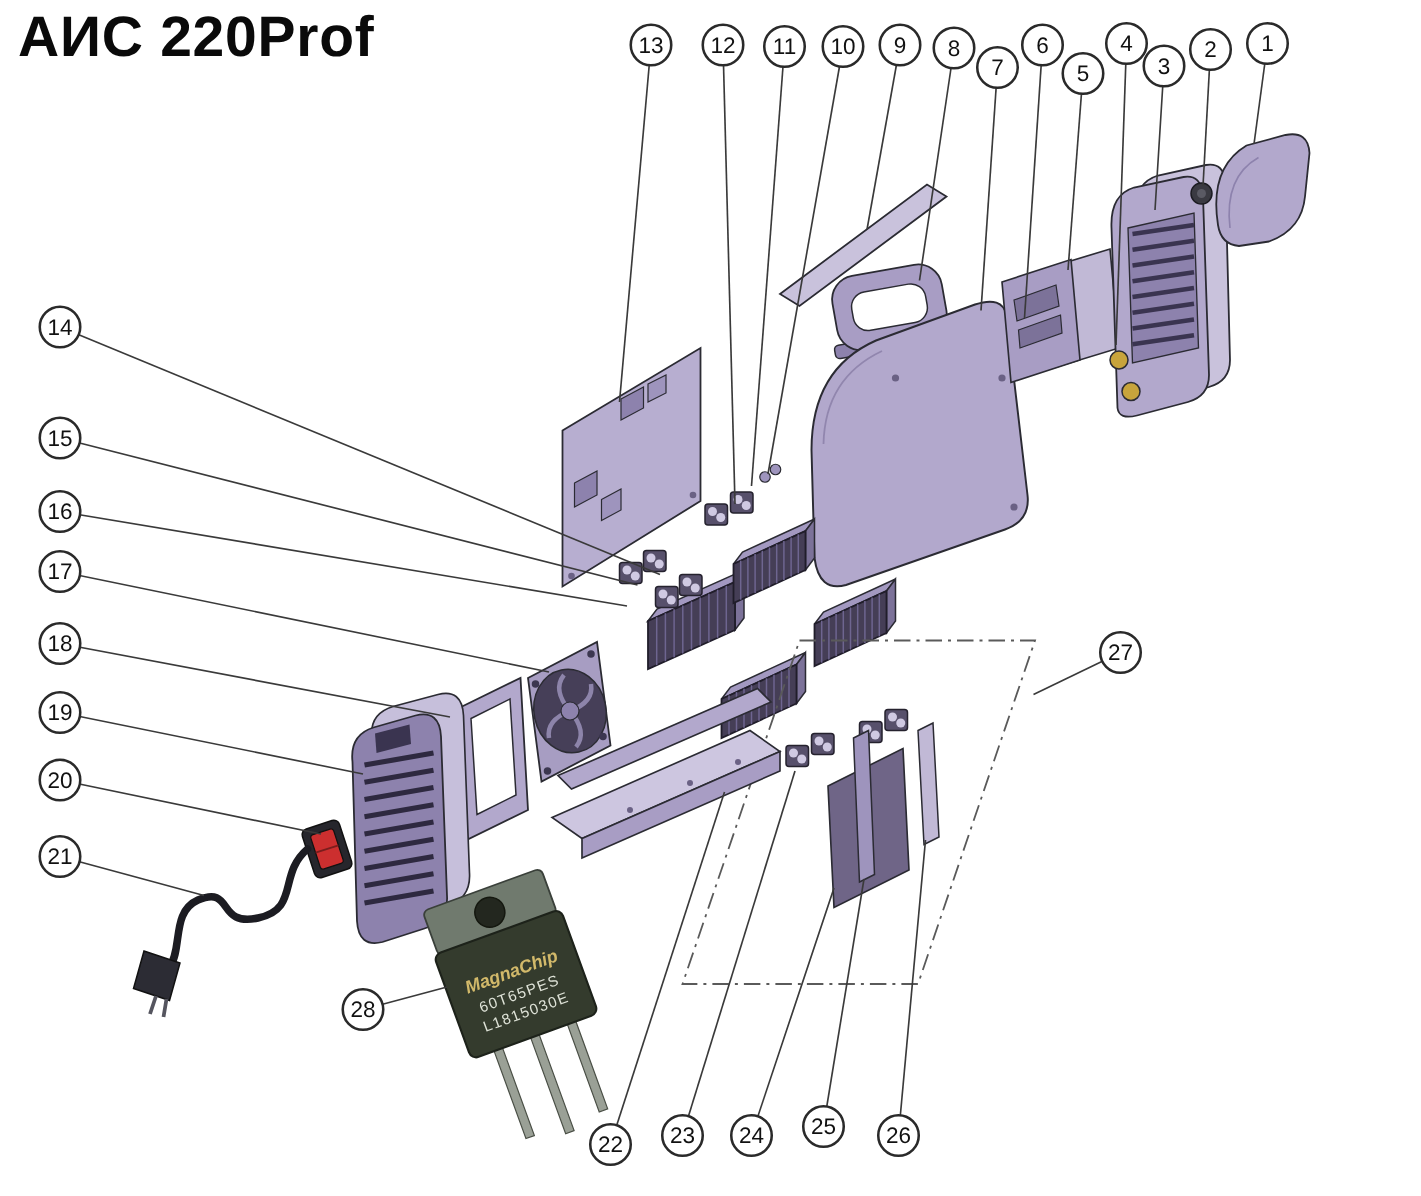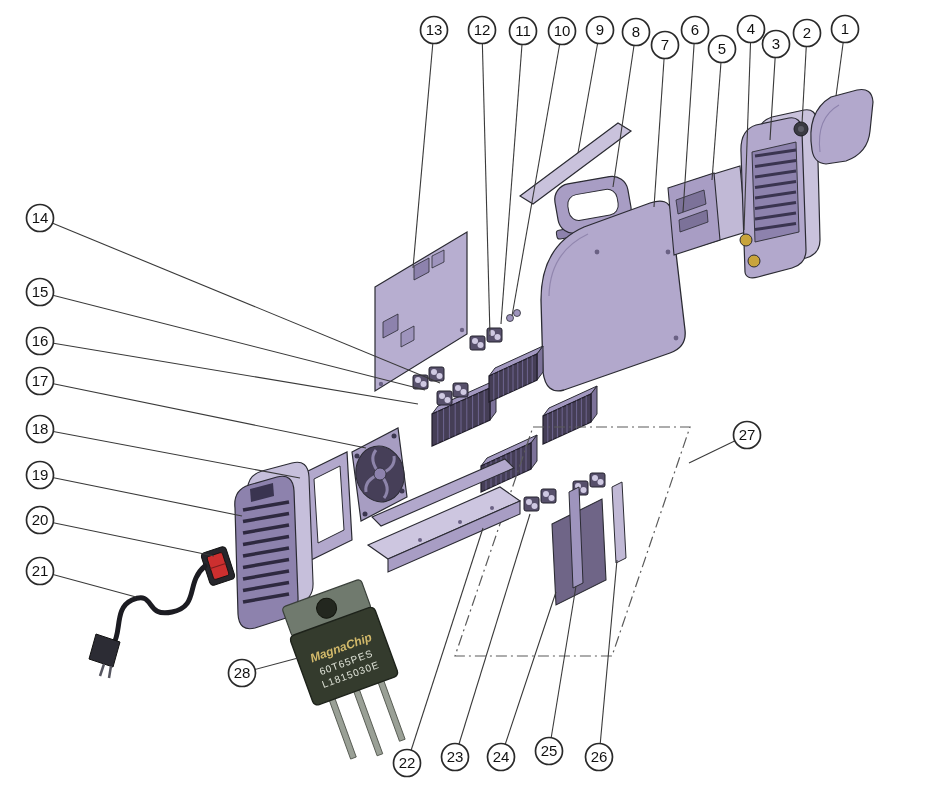--- a/index.html
+++ b/index.html
@@ -9,20 +9,21 @@
   .leader{stroke:#3a3a3a;stroke-width:1.1;}
   .callout-circle{fill:#ffffff;stroke:#2a2a2a;stroke-width:1.7;}
   .callout-num{font-size:15px;fill:#111111;text-anchor:middle;font-family:"Liberation Sans",sans-serif;}
   .chip-brand{font-size:12px;font-style:italic;font-weight:bold;fill:#d2b96a;text-anchor:middle;}
   .chip-model,.chip-lot{font-size:10px;fill:#dfe3d8;text-anchor:middle;letter-spacing:1px;}
 </style>
 </head>
 <body>
 
 <div class="stage">
+  <div class="title">АИС 220Prof</div>
 
   <svg class="diagram" viewBox="0 0 947 797">
 
     <polygon points="520,196 618,123 631,131 533,204" fill="#c9c2dc" stroke="#2b2b33" stroke-width="1.2"></polygon>
 
     <g transform="rotate(-10 592 205)">
       <rect x="552" y="224" width="82" height="9" rx="3" fill="#8d82ad" stroke="#2b2b33" stroke-width="1"></rect>
       <rect x="556" y="180" width="74" height="50" rx="16" fill="#a89dc4" stroke="#2b2b33" stroke-width="1.2"></rect>
       <rect x="568" y="192" width="50" height="26" rx="10" fill="#ffffff" stroke="#2b2b33" stroke-width="1"></rect>
     </g>

